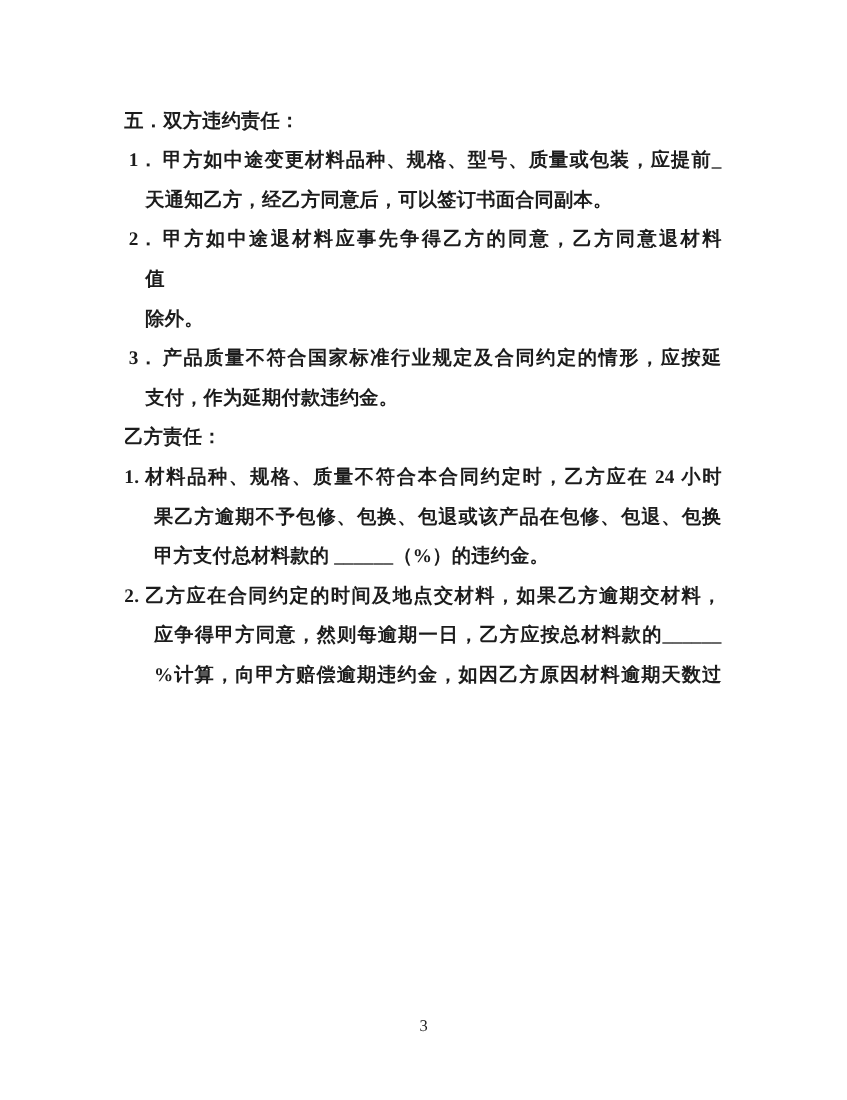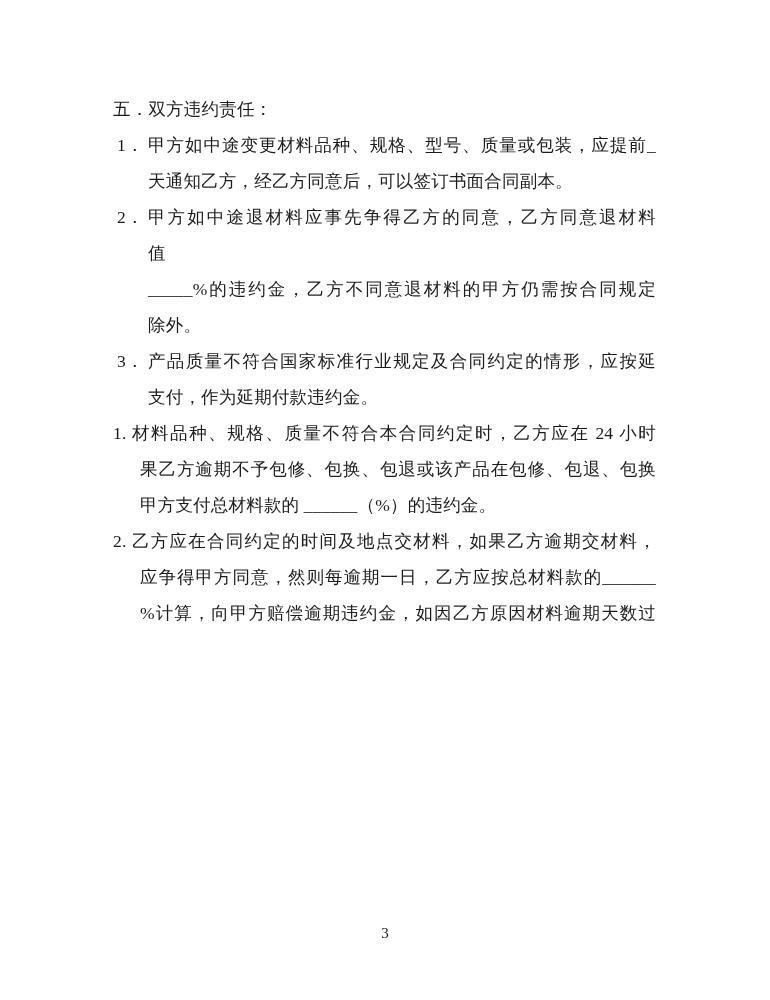--- a/index.html
+++ b/index.html
@@ -14,20 +14,21 @@
     background: #ffffff;
     overflow: hidden;
     font-family: "Liberation Serif", "DejaVu Serif", serif;
     color: #1c1c1c;
   }
   .content {
     position: absolute;
     left: 113px;
     top: 91px;
     width: 543px;
+    font-weight: bold;
   }
   .line {
     height: 36px;
     line-height: 36px;
     font-size: 17.5px;
     letter-spacing: 0.2px;
   }
   
   .j {
     text-align: justify;
@@ -47,21 +48,21 @@
     flex: 0 0 19px;
   }
   .item .txt {
     flex: 1 1 auto;
     display: block;
   }
   .item .txt.j {
     text-align: justify;
     text-align-last: justify;
   }
-  .contA { margin-left: 35px; }
+  .contA { margin-left: 19px; }
   .contB { margin-left: 27px; }
   .footer {
     position: absolute;
     left: 0;
     top: 921px;
     width: 770px;
     text-align: center;
     font-size: 15px;
     line-height: 24px;
     color: #1c1c1c;
@@ -79,29 +80,29 @@
       <span class="marker">1．</span>
       <span class="txt j">甲方如中途变更材料品种、规格、型号、质量或包装，应提前_</span>
     </div>
     <div class="line contA">天通知乙方，经乙方同意后，可以签订书面合同副本。</div>
 
     <div class="line item itemA">
       <span class="marker">2．</span>
       <span class="txt j">甲方如中途退材料应事先争得乙方的同意，乙方同意退材料</span>
     </div>
     <div class="line contA">值</div>
-    <div class="line contA j">_____%的违约金，乙方不同意退材料的甲方仍需按合同规定</div>
     <div class="line contA">除外。</div>
 
     <div class="line item itemA">
       <span class="marker">3．</span>
       <span class="txt j">产品质量不符合国家标准行业规定及合同约定的情形，应按延</span>
     </div>
     <div class="line contA">支付，作为延期付款违约金。</div>
 
+    <div class="line">乙方责任：</div>
 
     <div class="line item itemB">
       <span class="marker">1.</span>
       <span class="txt j">材料品种、规格、质量不符合本合同约定时，乙方应在 24 小时</span>
     </div>
     <div class="line contB j">果乙方逾期不予包修、包换、包退或该产品在包修、包退、包换</div>
     <div class="line contB">甲方支付总材料款的 ______（%）的违约金。</div>
 
     <div class="line item itemB">
       <span class="marker">2.</span>

